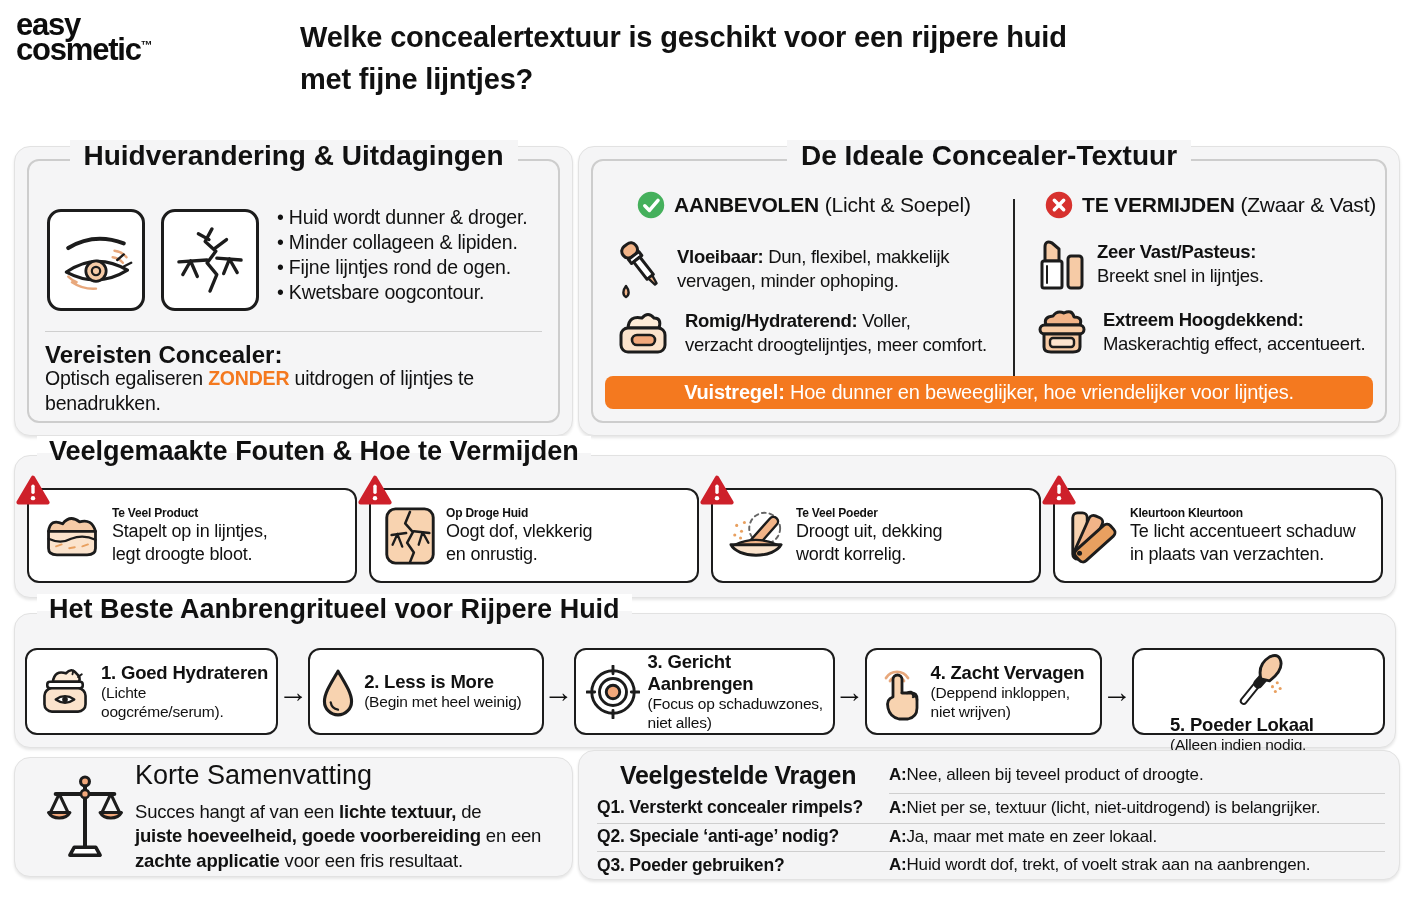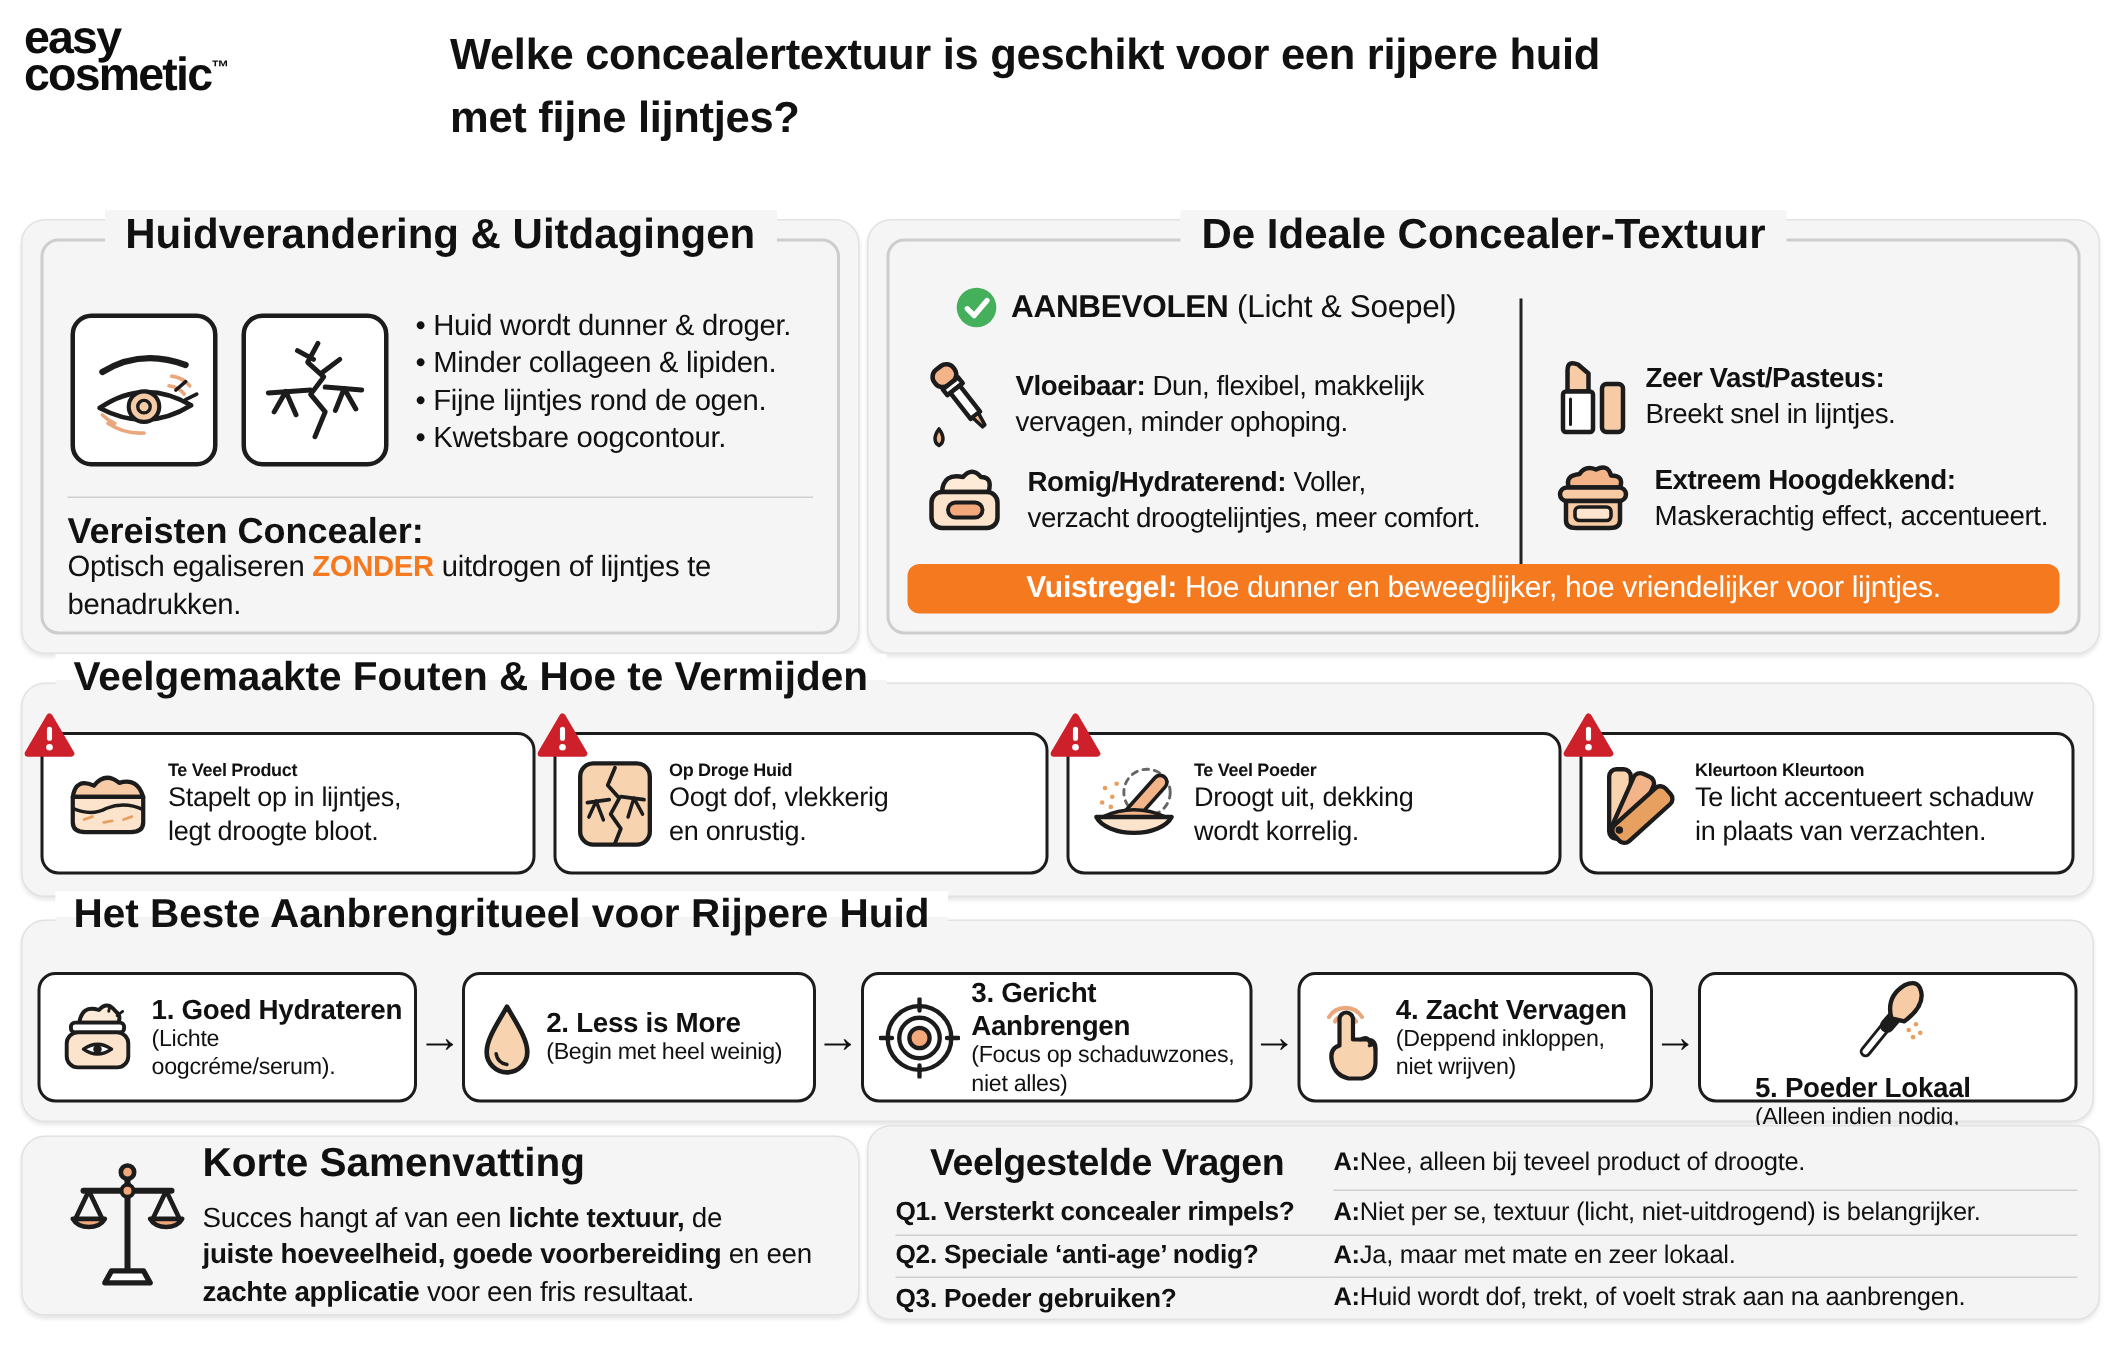--- a/index.html
+++ b/index.html
@@ -58,21 +58,21 @@
   .scard{background:#fff;border:2.5px solid #1c1c1c;border-radius:12px;display:flex;align-items:center;gap:8px;padding:0 6px 0 10px;box-sizing:border-box;}
   .s1{width:256px;}.s2{width:238px;}.s3{width:264px;}.s4{width:240px;}.s5{width:256px;flex-direction:column;}
   .arrow{flex:1;display:flex;align-items:center;justify-content:center;font-size:30px;font-weight:700;color:#111;}
   .stitle{font-size:18.5px;font-weight:700;letter-spacing:-.2px;}
   .sdesc{font-size:15.5px;line-height:1.22;letter-spacing:-.2px;}
   .sicon{flex:none;display:inline-flex;}
 
   
   .pS{left:14px;top:757px;width:557px;height:118px;background:#f5f5f6;border:1.5px solid #e2e2e2;border-radius:16px;position:absolute;box-shadow:0 2px 3px rgba(0,0,0,.10);}
   .sum-icon{position:absolute;left:30px;top:14px;}
-  .sum-title{position:absolute;left:120px;top:2px;margin:0;font-size:27px;font-weight:700;}
+  .sum-title{position:absolute;left:120px;top:2px;margin:0;font-size:27px;font-weight:400;}
   .sum-text{position:absolute;left:120px;top:42px;width:428px;font-size:18.5px;line-height:1.32;letter-spacing:-.2px;}
 
   
   .pF{left:578px;top:750px;width:820px;height:128px;background:#f4f4f5;border:1.5px solid #e2e2e2;border-radius:16px;position:absolute;box-shadow:0 2px 3px rgba(0,0,0,.10);}
   .faq-grid{position:absolute;left:18px;right:14px;top:6px;bottom:6px;display:grid;grid-template-columns:292px 1fr;grid-template-rows:36px 30px 28px 28px;align-items:center;}
   .faq-title{font-size:25px;font-weight:700;letter-spacing:-.3px;white-space:nowrap;margin-left:23px;}
   .faq-q{font-size:17.5px;font-weight:700;white-space:nowrap;letter-spacing:-.2px;}
   .faq-a{font-size:17px;white-space:nowrap;letter-spacing:-.2px;}
   .bb{border-bottom:1.2px solid #cfcfcf;height:100%;display:flex;align-items:center;}
   .bbc{height:100%;display:flex;align-items:center;}
@@ -133,20 +133,29 @@
       <h2 class="legend">De Ideale Concealer-Textuur</h2>
 
       <div class="col-head left">
         <span class="cicon">
           <svg width="28" height="28" viewBox="0 0 36 36">
               <circle cx="18" cy="18" r="17" fill="#45B05C"></circle>
               <path d="M10 19 l6 6 L27 12" stroke="#fff" stroke-width="4.5" fill="none" stroke-linecap="round" stroke-linejoin="round"></path>
             </svg>
         </span>
         <span><span style="font-weight: 700;">AANBEVOLEN</span><span> (Licht &amp; Soepel)</span></span>
+      </div>
+      <div class="col-head right">
+        <span class="cicon">
+          <svg width="28" height="28" viewBox="0 0 36 36">
+              <circle cx="18" cy="18" r="17" fill="#D7312E"></circle>
+              <path d="M12 12 L24 24 M24 12 L12 24" stroke="#fff" stroke-width="4.5" stroke-linecap="round"></path>
+            </svg>
+        </span>
+        <span><span style="font-weight: 700;">TE VERMIJDEN</span><span> (Zwaar &amp; Vast)</span></span>
       </div>
 
       <div class="vdiv"></div>
 
       <div class="titem ti1">
         <span class="ticon">
           <svg width="48" height="60" viewBox="0 0 48 60" fill="none" stroke="#1c1c1c" stroke-width="3" stroke-linecap="round" stroke-linejoin="round">
             <g transform="rotate(-38 24 26)">
               <rect x="16" y="1" width="16" height="13" rx="6" fill="#F2B488"></rect>
               <rect x="17.5" y="14" width="13" height="5" fill="#fff"></rect>

